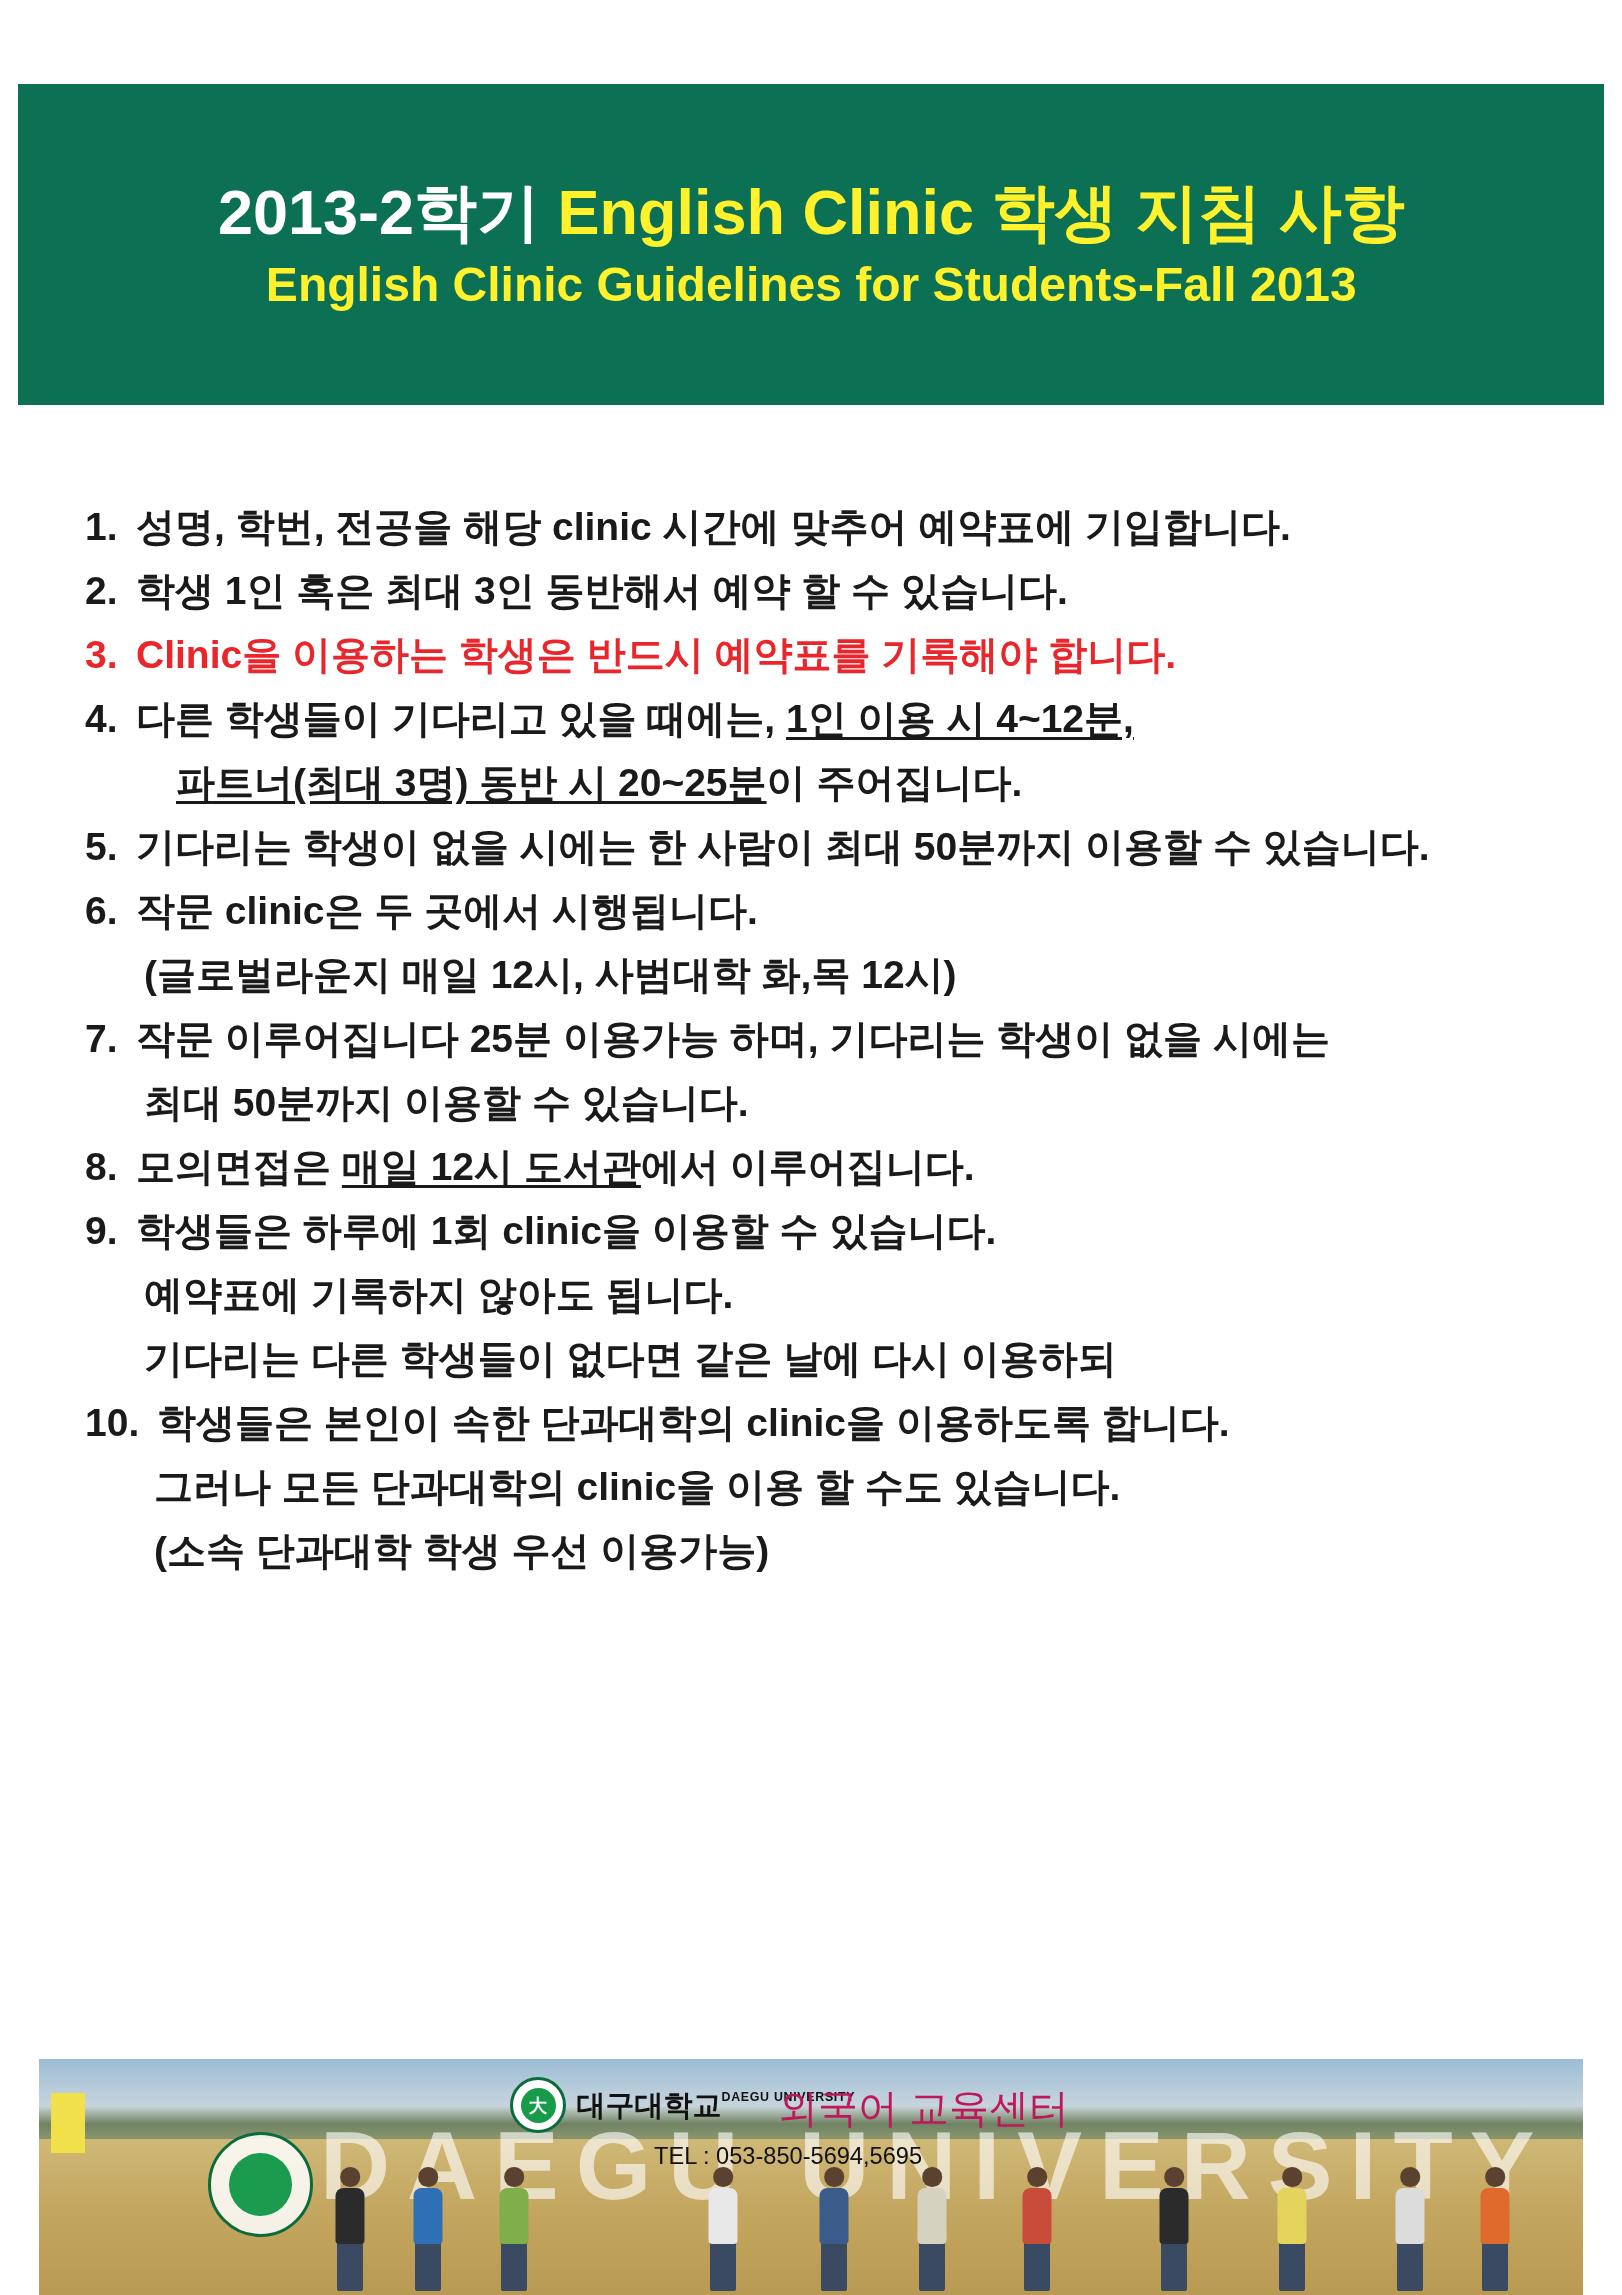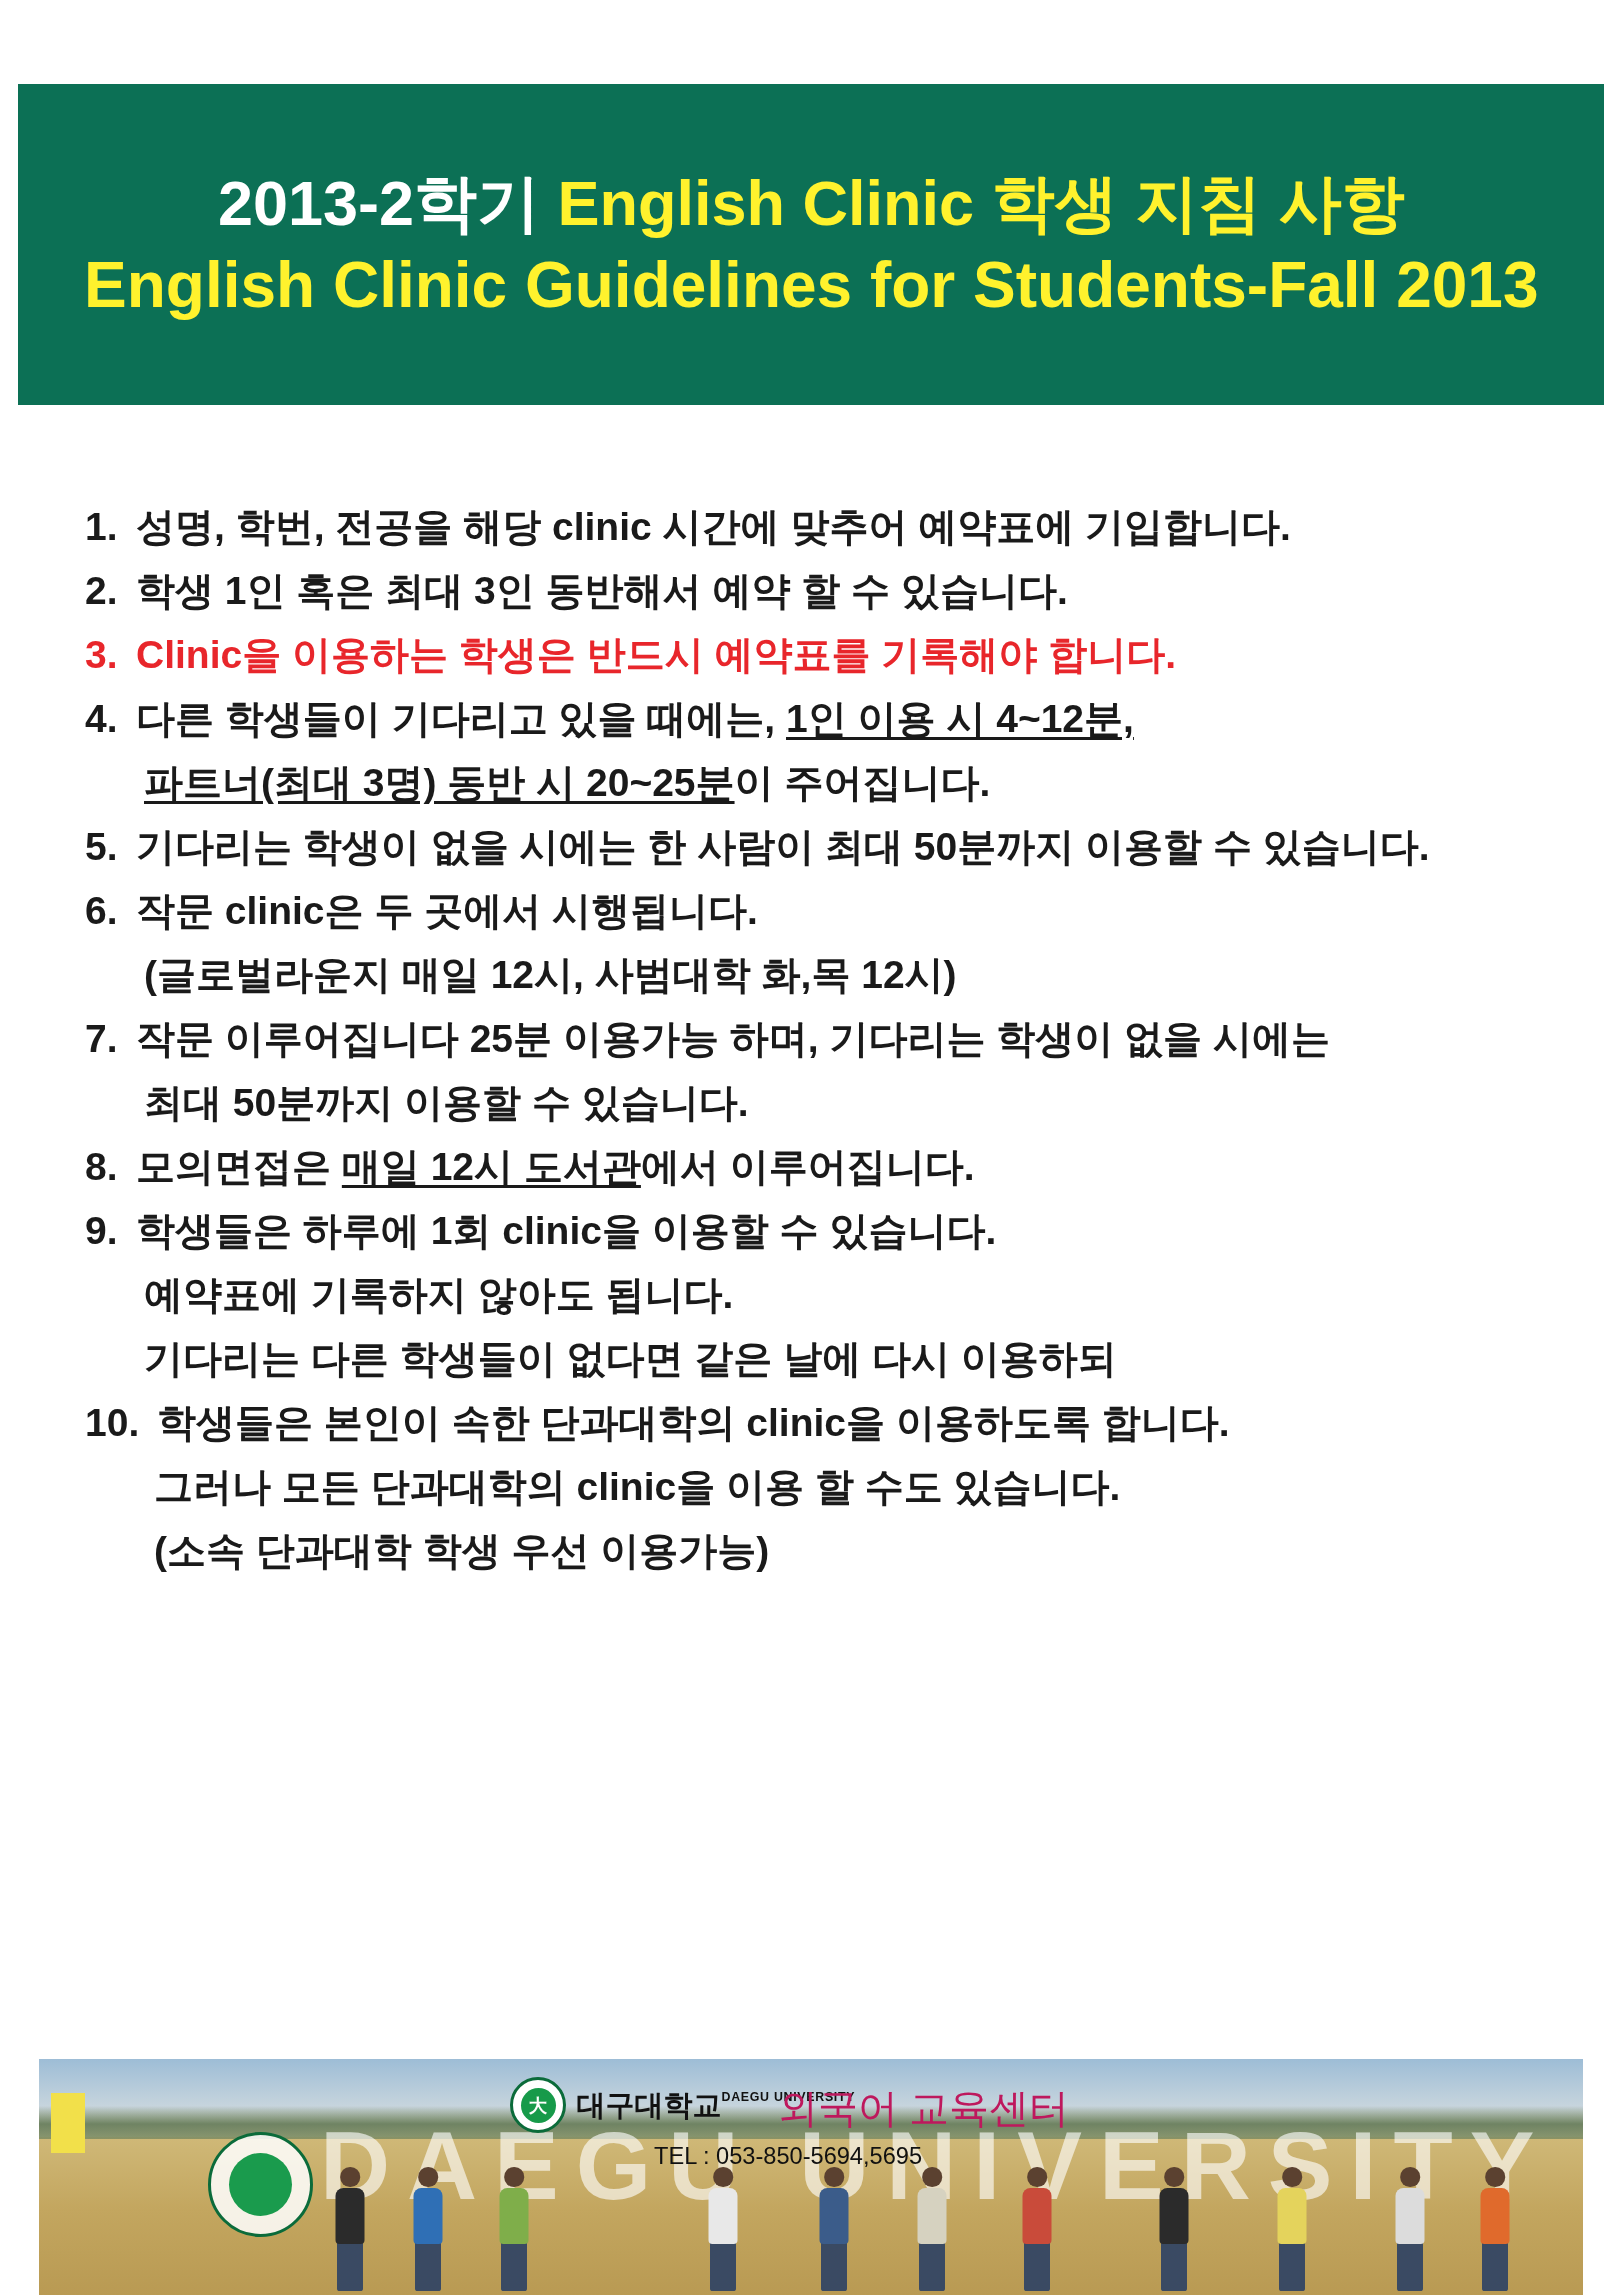--- a/index.html
+++ b/index.html
@@ -36,21 +36,21 @@
     letter-spacing: 0px;
     line-height: 1.18;
     text-align: center;
     white-space: nowrap;
   }
   .header-title .hl {
     color: #fff22d;
   }
   .header-sub {
     color: #fff22d;
-    font-size: 64px;
+    font-size: 48px;
     font-weight: bold;
     text-align: center;
     line-height: 1.2;
     margin-top: 6.5px;
     white-space: nowrap;
   }
 
   
   .content {
     position: absolute;
@@ -93,20 +93,21 @@
     font-weight: bold;
     margin-bottom: 25px;
     padding-left: 59px;
   }
   .sub.indent-deep {
     padding-left: 69px;
   }
   .sub .u {
     text-decoration: underline;
     text-underline-offset: 5.2px;
+    margin-left: 32px;
   }
 
   
   .footer {
     position: absolute;
     left: 39px;
     bottom: 0px;
     width: 1544px;
     height: 236px;
     overflow: hidden;

